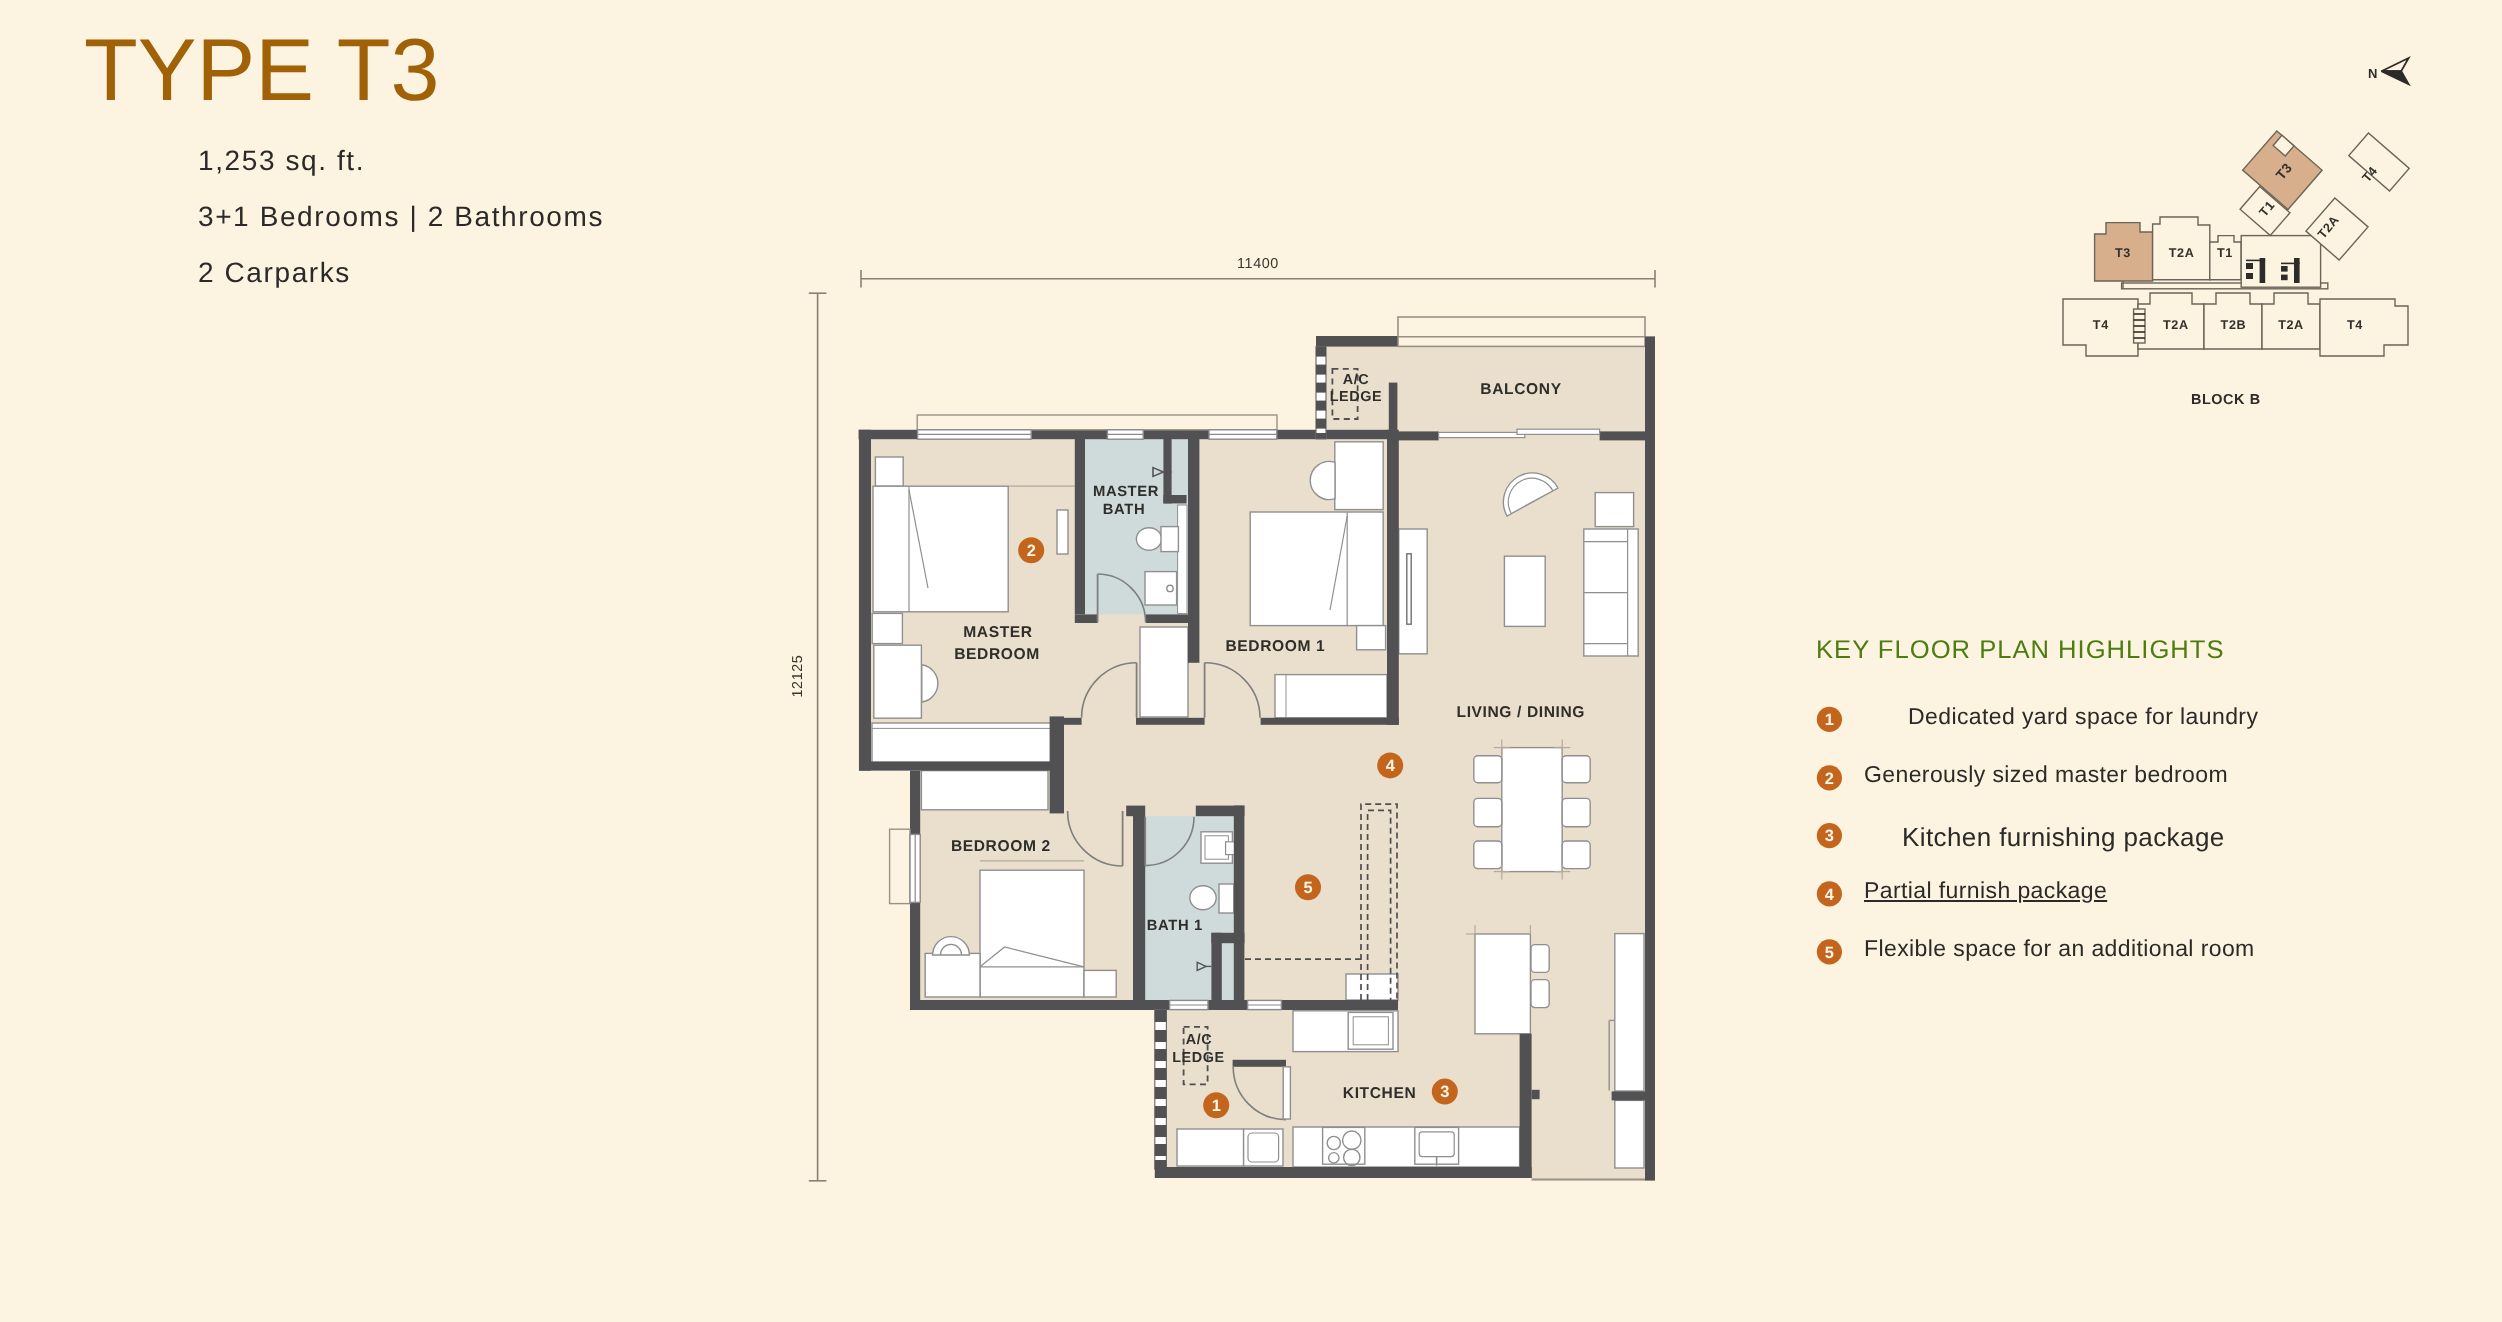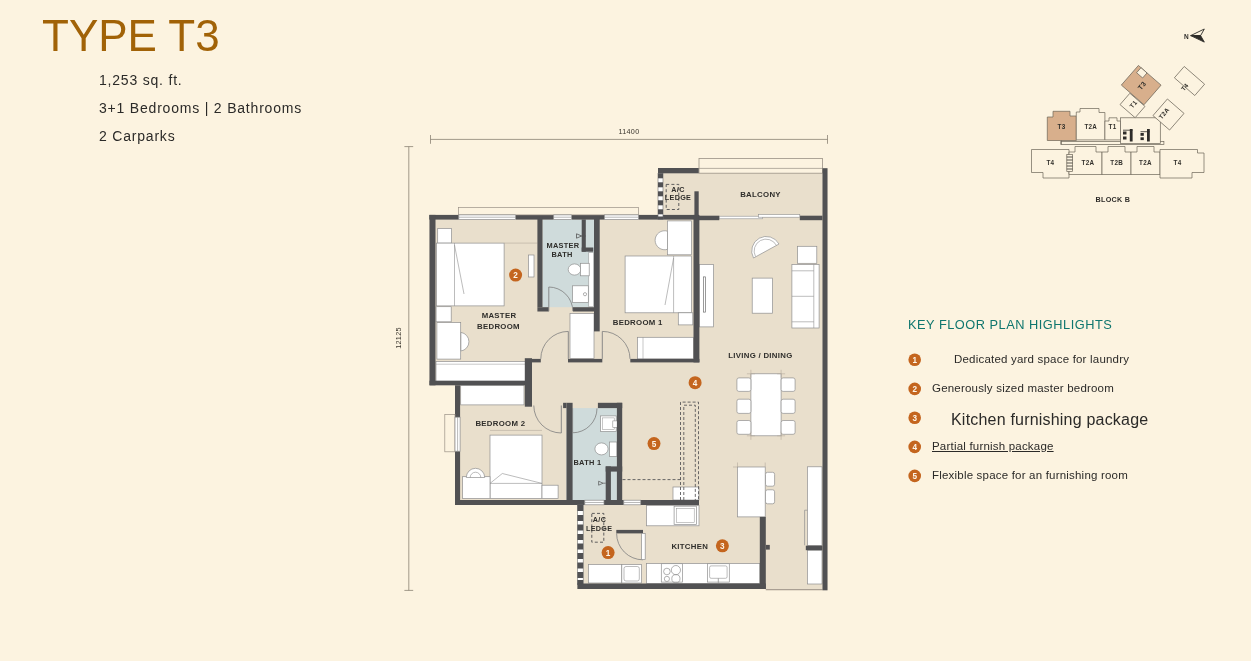--- a/index.html
+++ b/index.html
@@ -6,31 +6,31 @@
   body{width:1251px;height:661px;background:#fcf3e0;font-family:"Liberation Sans",sans-serif;position:relative;overflow:hidden;}
   .abs{position:absolute;}
 </style>
 </head>
 <body>
 
 <div class="abs" style="left:42px;top:11px;font-size:44px;color:#a16207;letter-spacing:0px;">TYPE T3</div>
 
 <div class="abs" style="left:99px;top:66px;font-size:14px;color:#2b2a28;letter-spacing:0.8px;line-height:28px;">1,253 sq. ft.<br>3+1 Bedrooms | 2 Bathrooms<br>2 Carparks</div>
 
-<div class="abs" style="left:908px;top:317px;font-size:12.8px;color:#0f766e;letter-spacing:0.5px;">KEY FLOOR PLAN HIGHLIGHTS</div>
+<div class="abs" style="left:908px;top:317px;font-size:12.8px;color:#4d7c0f;letter-spacing:0.5px;">KEY FLOOR PLAN HIGHLIGHTS</div>
 
 <div class="abs" style="left:932px;top:352.6px;font-size:11.5px;color:#2b2a28;letter-spacing:0.2px;padding-left:22px;">Dedicated yard space for laundry</div>
 
 <div class="abs" style="left:932px;top:381.8px;font-size:11.5px;color:#2b2a28;letter-spacing:0.2px;">Generously sized master bedroom</div>
 
-<div class="abs" style="left:932px;top:410.7px;font-size:16px;color:#2b2a28;letter-spacing:0.2px;padding-left:19px;">Kitchen furnishing package</div>
+<div class="abs" style="left:932px;top:410.7px;font-size:13px;color:#2b2a28;letter-spacing:0.2px;padding-left:19px;">Kitchen furnishing package</div>
 
 <div class="abs" style="left:932px;top:439.8px;font-size:11.5px;color:#2b2a28;letter-spacing:0.2px;text-decoration:underline;">Partial furnish package</div>
 
-<div class="abs" style="left:932px;top:468.8px;font-size:11.5px;color:#2b2a28;letter-spacing:0.2px;">Flexible space for an furnishing room</div>
+<div class="abs" style="left:932px;top:468.8px;font-size:11.5px;color:#2b2a28;letter-spacing:0.2px;">Flexible space for an additional room</div>
 <svg class="abs" style="left:0;top:0;" width="1251" height="661" viewBox="0 0 1251 661">
 
 <path d="M429.3,214.9 L827.5,214.9 L827.5,590.3 L765.8,590.3 L765.8,589 L577.4,589 L577.4,505 L455,505 L455,385.3 L429.3,385.3 Z" fill="#e9dfcc"></path>
 
 <rect x="658.0" y="168.2" width="169.5" height="51.8" fill="#e9dfcc"></rect>
 
 <rect x="699.0" y="158.5" width="123.5" height="14.7" fill="#fcf3e0" stroke="#9a9186" stroke-width="0.8"></rect>
 <line x1="699.0" y1="168.4" x2="822.5" y2="168.4" stroke="#9a9186" stroke-width="0.7"></line>
 
 <rect x="542.5" y="219.4" width="51.5" height="87.8" fill="#cfdbdb"></rect>

